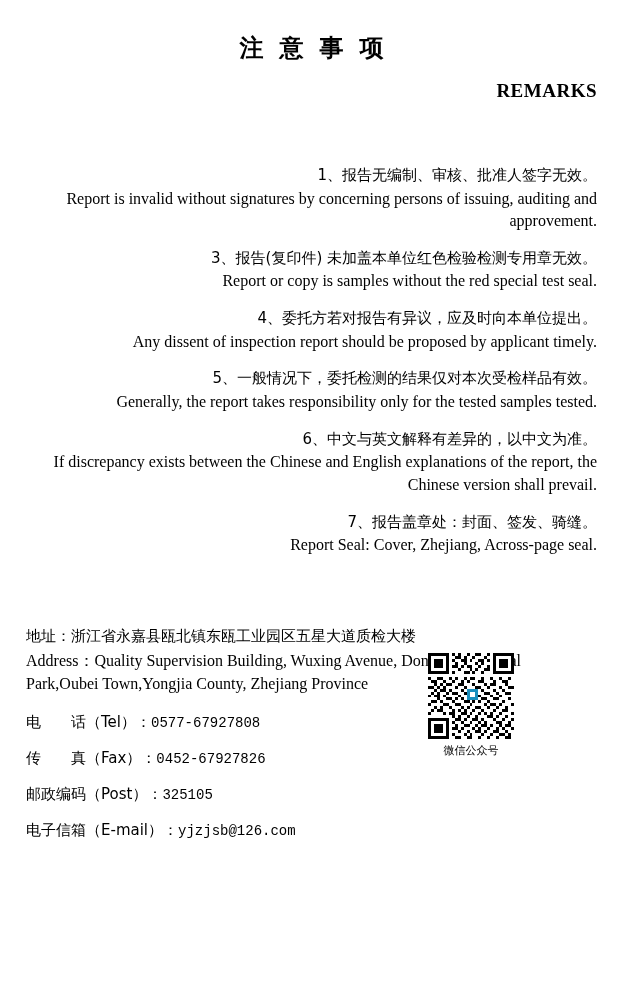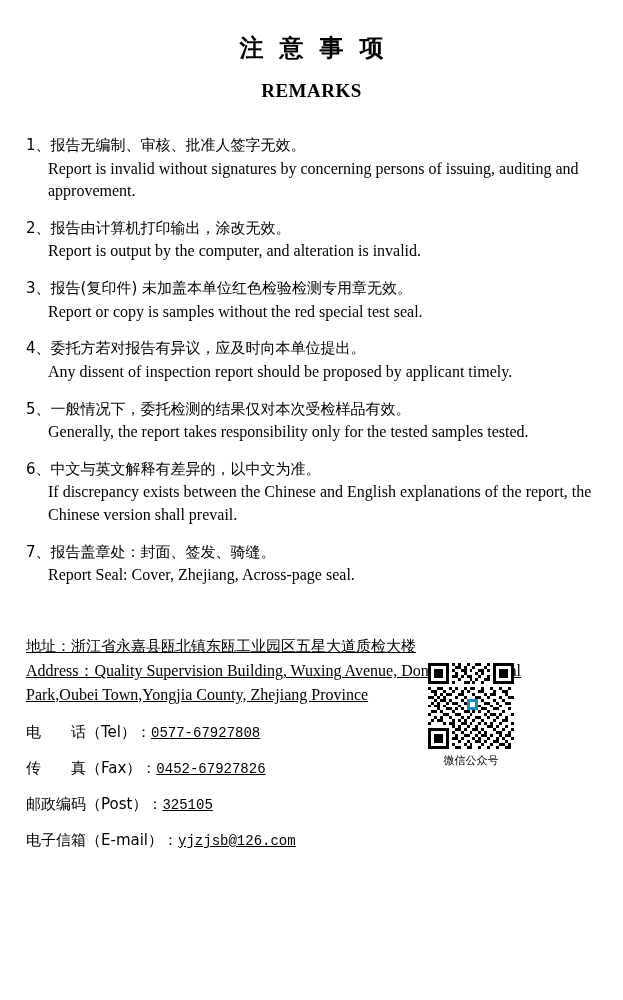--- a/index.html
+++ b/index.html
@@ -25,50 +25,50 @@
   .title-cn {
     text-align: center;
     font-family: "DejaVu Sans", sans-serif;
     font-weight: bold;
     font-size: 24px;
     letter-spacing: 16px;
     padding-top: 32px;
     text-indent: 16px;
   }
   .title-en {
-    text-align: center;
+    text-align: right;
     font-family: "Liberation Serif", serif;
     font-weight: bold;
     font-size: 19px;
     margin-top: 16px;
     letter-spacing: 0.5px;
   }
   .remarks {
-    margin-top: 32px;
+    margin-top: 62px;
+    text-align: right;
   }
   .remark-item {
     margin-bottom: 14px;
   }
   .remark-cn {
     font-family: "DejaVu Sans", sans-serif;
     font-size: 15px;
     line-height: 1.5;
     white-space: nowrap;
   }
   .remark-en {
     font-family: Liberation Serif, serif;
     font-size: 16px;
     line-height: 1.42;
     padding-left: 22px;
     margin-top: 1px;
   }
   .contact {
-    margin-top: 48px;
+    margin-top: 68px;
     position: relative;
-    text-decoration: underline;
   }
   .addr-cn {
     font-family: "DejaVu Sans", sans-serif;
     font-size: 15px;
     line-height: 1.5;
   }
   .addr-en {
     font-family: "Liberation Serif", serif;
     font-size: 16px;
     line-height: 1.45;
@@ -114,24 +114,20 @@
   <div class="title-cn">注意事项</div>
   <div class="title-en">REMARKS</div>
 
   <div class="remarks">
 
     <div class="remark-item">
       <div class="remark-cn">1、报告无编制、审核、批准人签字无效。</div>
       <div class="remark-en">Report is invalid without signatures by concerning persons of issuing, auditing and approvement.</div>
     </div>
 
-    <div class="remark-item">
-      <div class="remark-cn">2、报告由计算机打印输出，涂改无效。</div>
-      <div class="remark-en">Report is output by the computer, and alteration is invalid.</div>
-    </div>
 
     <div class="remark-item">
       <div class="remark-cn">3、报告(复印件) 未加盖本单位红色检验检测专用章无效。</div>
       <div class="remark-en">Report or copy is samples without the red special test seal.</div>
     </div>
 
     <div class="remark-item">
       <div class="remark-cn">4、委托方若对报告有异议，应及时向本单位提出。</div>
       <div class="remark-en">Any dissent of inspection report should be proposed by applicant timely.</div>
     </div>

